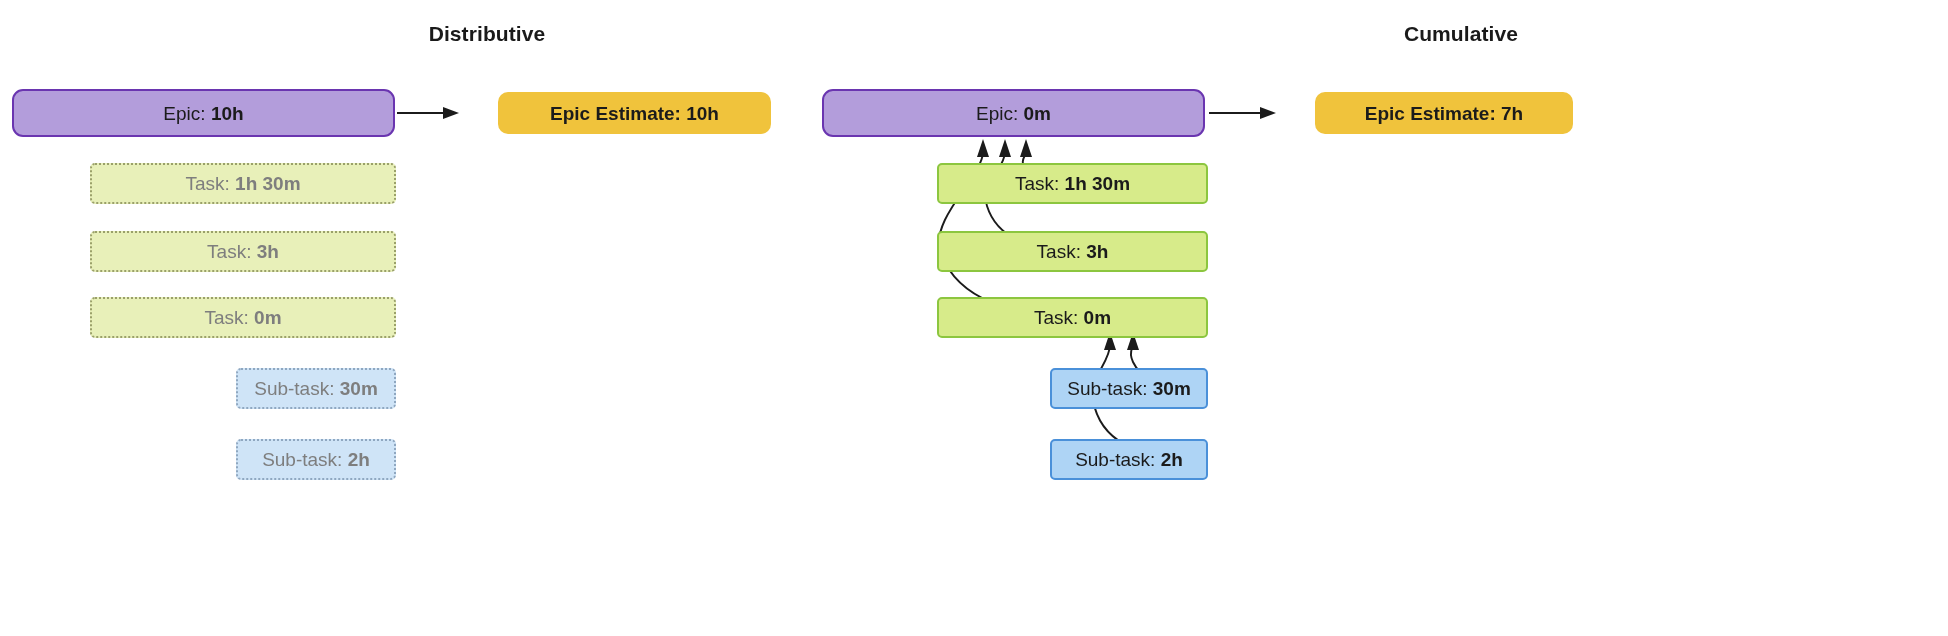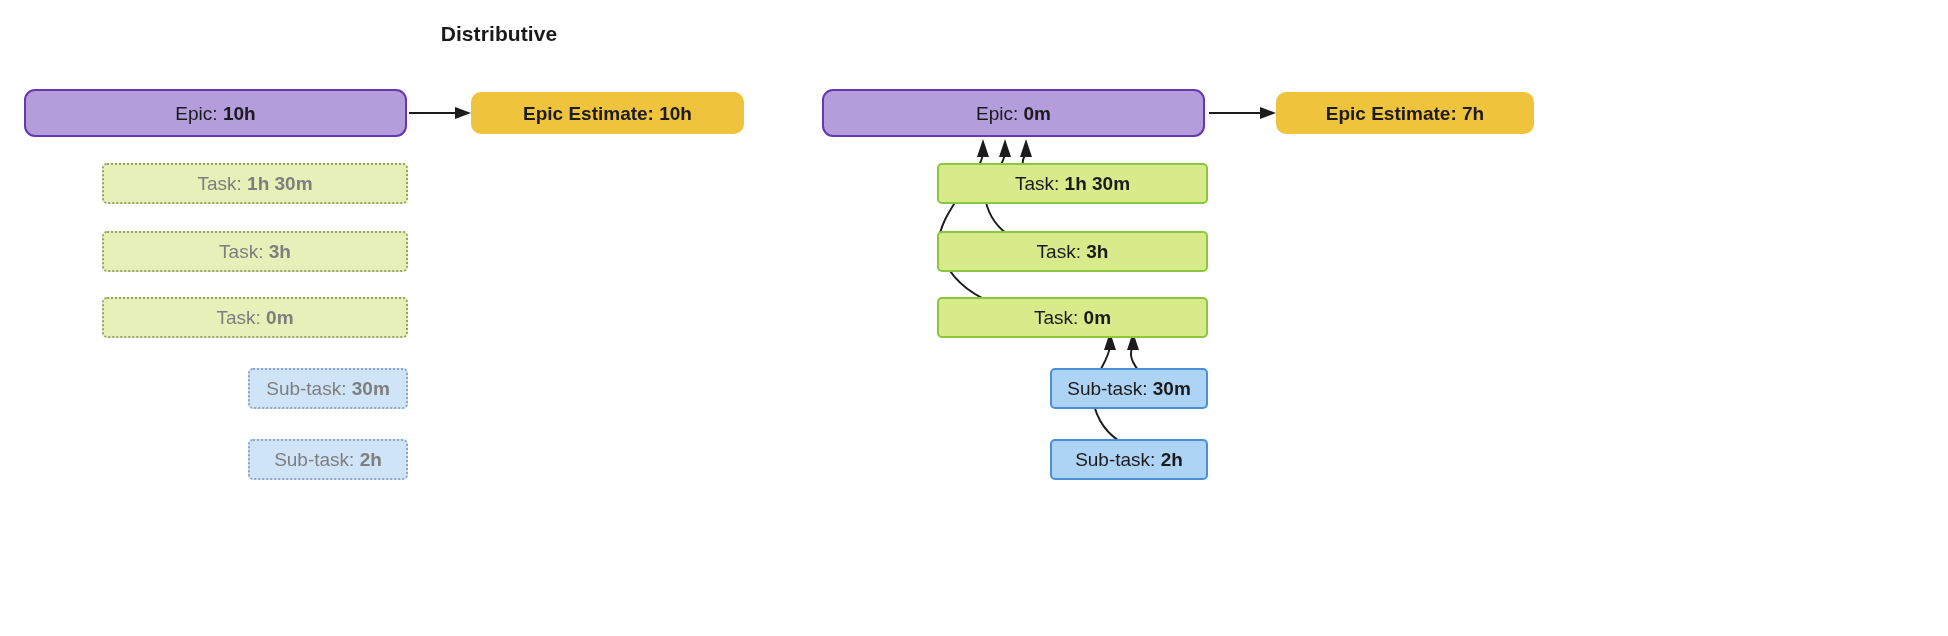--- a/index.html
+++ b/index.html
@@ -6,21 +6,21 @@
   body{
     width:1948px;height:636px;
     background:#ffffff;
     font-family:"Liberation Sans", sans-serif;
     overflow:hidden;
     position:relative;
   }
   .canvas{position:absolute;inset:0;}
 
   .panel{position:absolute;top:0;height:636px;width:974px;}
-  #panel-distributive{left:12px;}
+  #panel-distributive{left:0;}
   #panel-cumulative{left:974px;}
 
   .panel-title{
     position:absolute;top:22px;left:0;width:974px;
     text-align:center;
     font-size:21px;font-weight:bold;color:#1a1a1a;
     letter-spacing:.1px;
     white-space:nowrap;
   }
 
@@ -44,20 +44,21 @@
     color:#1b1b1b;
     border-radius:11px;
   }
   
   .estimate{
     background:#f0c33c;
     border:none;
     color:#1b1b1b;
     font-weight:bold;
     border-radius:10px;
+    margin-left:39px;
   }
   .estimate .lbl,.estimate .val{font-weight:bold;}
 
   
   .task{
     background:#e8f0b9;
     border:2px dotted #9aa06a;
     color:#7e7e7e;
   }
   .task-solid{
@@ -120,20 +121,21 @@
       <span class="lbl">Sub-task:</span>&nbsp;<span class="val">30m</span>
     </div>
 
     <div class="node subtask" style="left:236px;top:439px;width:160px;height:41px;">
       <span class="lbl">Sub-task:</span>&nbsp;<span class="val">2h</span>
     </div>
   </div>
 
   <div class="panel" id="panel-cumulative">
 
+    <div class="panel-title">Cumulative</div>
 
     <svg class="edges">
 
       <path d="M 235 113 L 290 113"></path>
       <polygon points="302,113 286,107 286,119"></polygon>
 
       <path d="M 963 1 L 963 1" style="stroke:none"></path>
       <path d="M 0 0 L 0 0" style="stroke:none"></path>
 
       <path d="M 962 318 C 890 318, 830 300, 815 250 C 806 218, 858 175, 858 152" transform="translate(-849,0)"></path>

